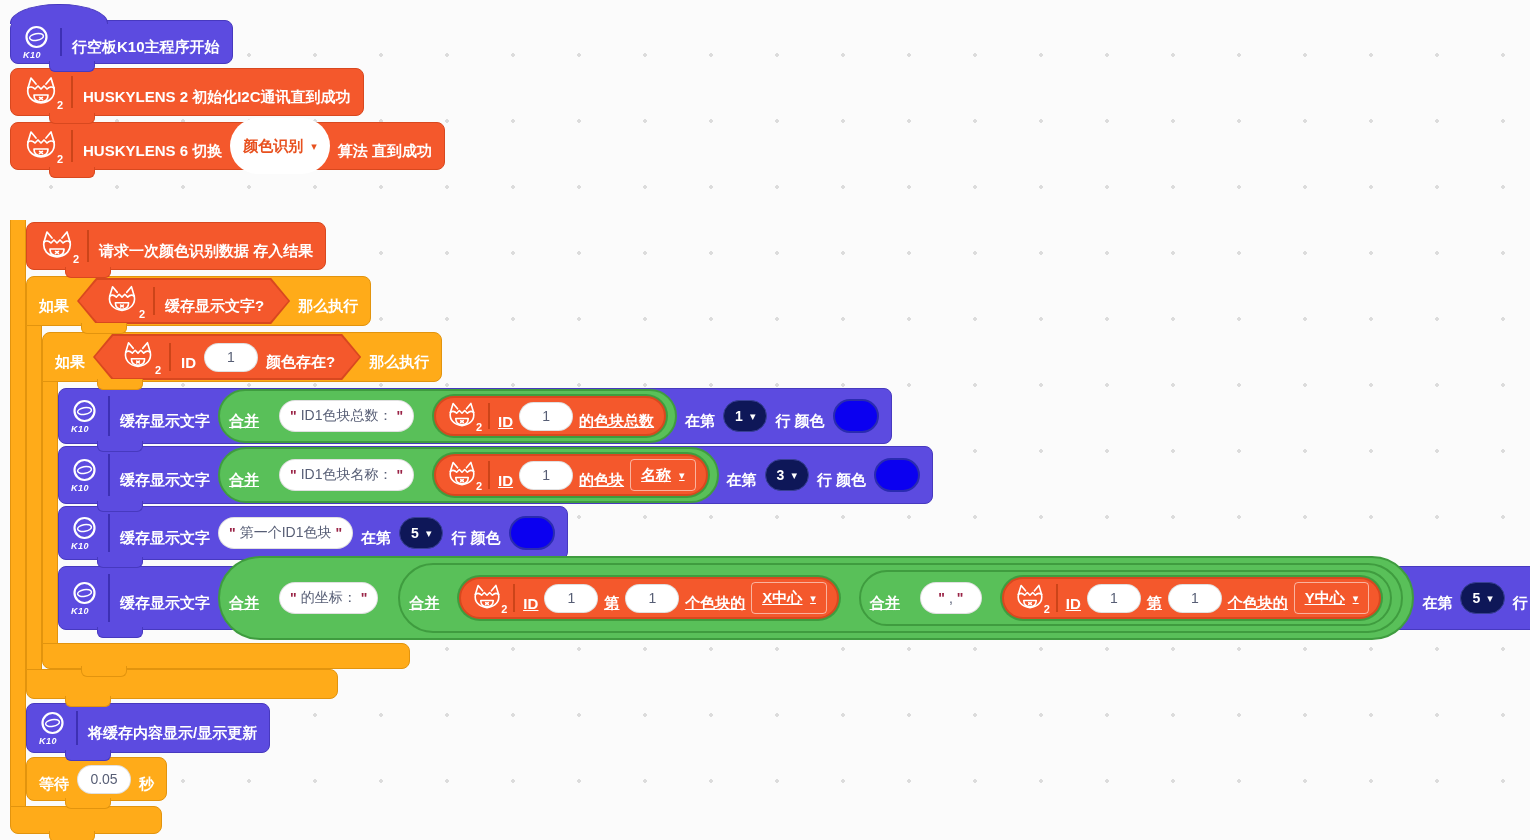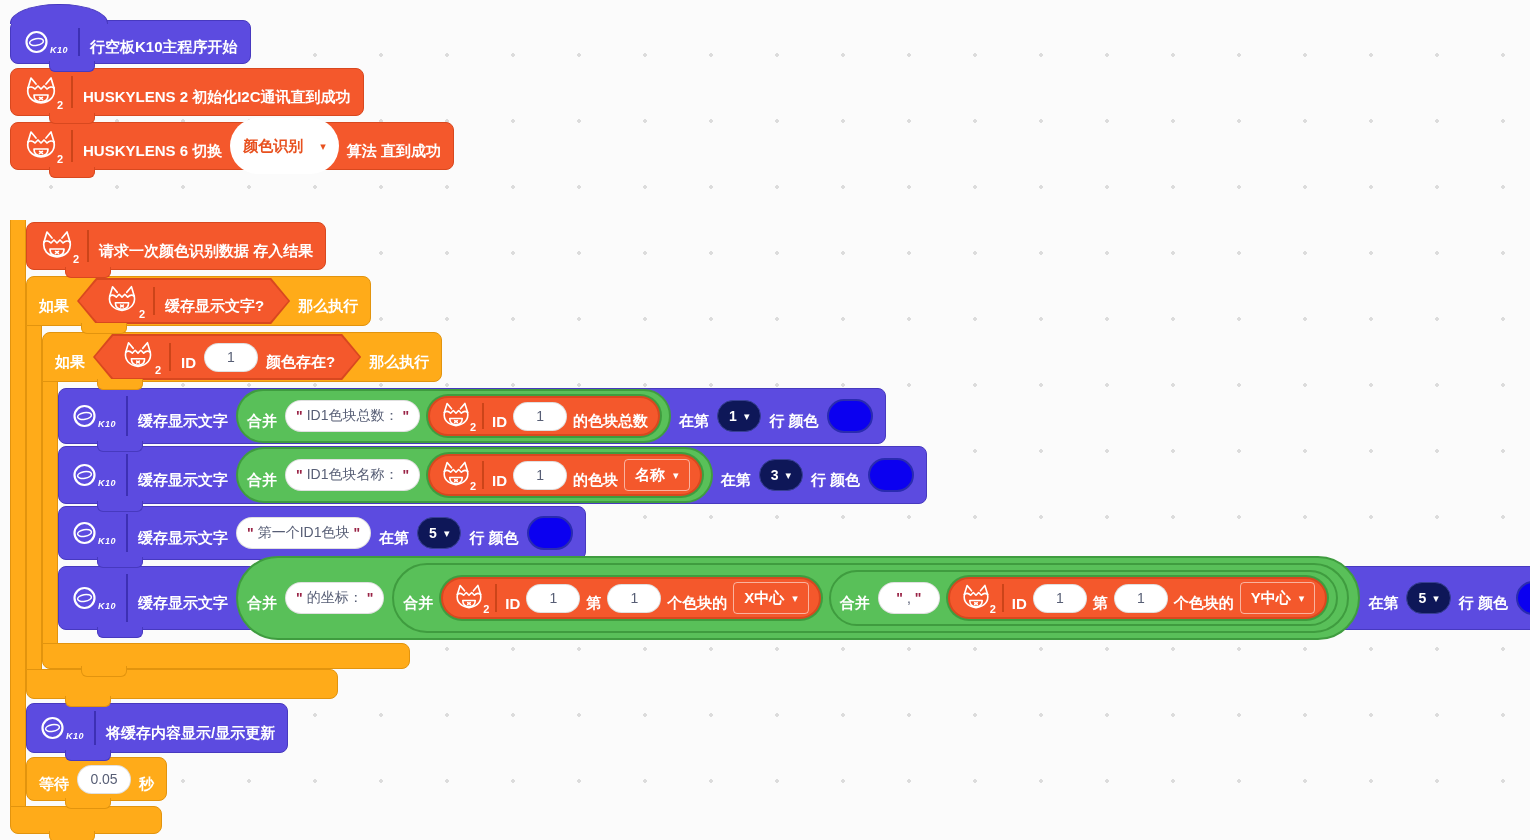--- a/index.html
+++ b/index.html
@@ -30,45 +30,45 @@
   .tab.c-indent{left:54px;}
   .hat::before{
     content:"";position:absolute;left:-1.5px;top:-17px;width:96px;height:19px;
     background:#5c4be0;border:1.5px solid #4739bf;border-bottom:none;
     border-radius:48px 48px 0 0 / 19px 19px 0 0;
   }
   .sep{width:2px;align-self:stretch;margin:7px 2px;}
   .sep-purple{background:#3d30b4;}
   .sep-orange{background:#cc4419;}
   
-  .k10{display:flex;flex-direction:row;align-items:flex-end;line-height:1;flex:none;}
+  .k10{display:flex;flex-direction:column;align-items:flex-start;line-height:1;flex:none;}
   .k10 i{font-style:italic;font-weight:bold;font-size:9px;margin-top:1px;letter-spacing:.5px;}
   .fox{position:relative;flex:none;width:38px;height:34px;}
   .fox svg{position:absolute;left:0;top:0;}
   .fox i{position:absolute;right:-2px;bottom:-2px;font-style:normal;font-weight:bold;font-size:11px;}
   
   .oval-input{background:#fff;border:1.5px solid rgba(0,0,0,.12);border-radius:999px;
     min-width:40px;height:30px;display:inline-flex;align-items:center;justify-content:center;
     padding:0 10px;color:#575e75;font-weight:500;font-size:14px;gap:4px;flex:none;}
   .oval-input .q{color:#992245;font-weight:bold;}
   .oval-num{background:#fff;border:1.5px solid rgba(0,0,0,.12);border-radius:999px;
     min-width:36px;height:27px;display:inline-flex;align-items:center;justify-content:center;
     padding:0 8px;color:#575e75;font-weight:500;font-size:14px;flex:none;}
   .dd-navy{background:#0e1758;border:1.5px solid #383f94;border-radius:999px;height:30px;
     display:inline-flex;align-items:center;gap:7px;padding:0 11px;color:#fff;font-size:14px;flex:none;}
   .dd-white{background:#fff;border-radius:999px;height:32px;display:inline-flex;align-items:center;
-    gap:17px;padding:12px 13px;color:#e8511f;font-weight:600;flex:none;text-align:right;}
+    gap:8px;padding:12px 13px;color:#e8511f;font-weight:600;flex:none;text-align:right;}
   .dd-outline{background:transparent;border:1.5px solid rgba(255,255,255,.55);border-radius:4px;
     height:30px;display:inline-flex;align-items:center;gap:8px;padding:0 10px;color:#fff;flex:none;}
   .caret{font-size:11px;line-height:1;}
   .swatch{width:42px;height:30px;background:#0b00f0;border:2px solid #2a2bb0;
     border-radius:999px;flex:none;}
   
   .join{background:#59c059;border:2px solid #3f9c3f;border-radius:999px;display:inline-flex;
-    align-items:center;gap:8px;padding:5px 9px;flex:none;}
+    align-items:center;gap:20px;padding:5px 9px;flex:none;text-decoration:underline;}
   .fox-pill{background:#f4582c;border:2px solid #d8481f;border-radius:999px;display:inline-flex;
     align-items:center;gap:6px;padding:3px 10px;flex:none;}
   .ringed{box-shadow:0 0 0 2px #3f9c3f;}
   .fox-pill .fox{width:34px;height:30px;}
   .fox-pill .sep{margin:2px 2px;}
   
   .hex{position:relative;display:inline-flex;height:42px;background:#d8481f;flex:none;
     clip-path:polygon(19px 0,calc(100% - 19px) 0,100% 50%,calc(100% - 19px) 100%,19px 100%,0 50%);
     padding:2px;}
   .hex-in{display:flex;align-items:center;gap:8px;width:100%;background:#f4582c;

